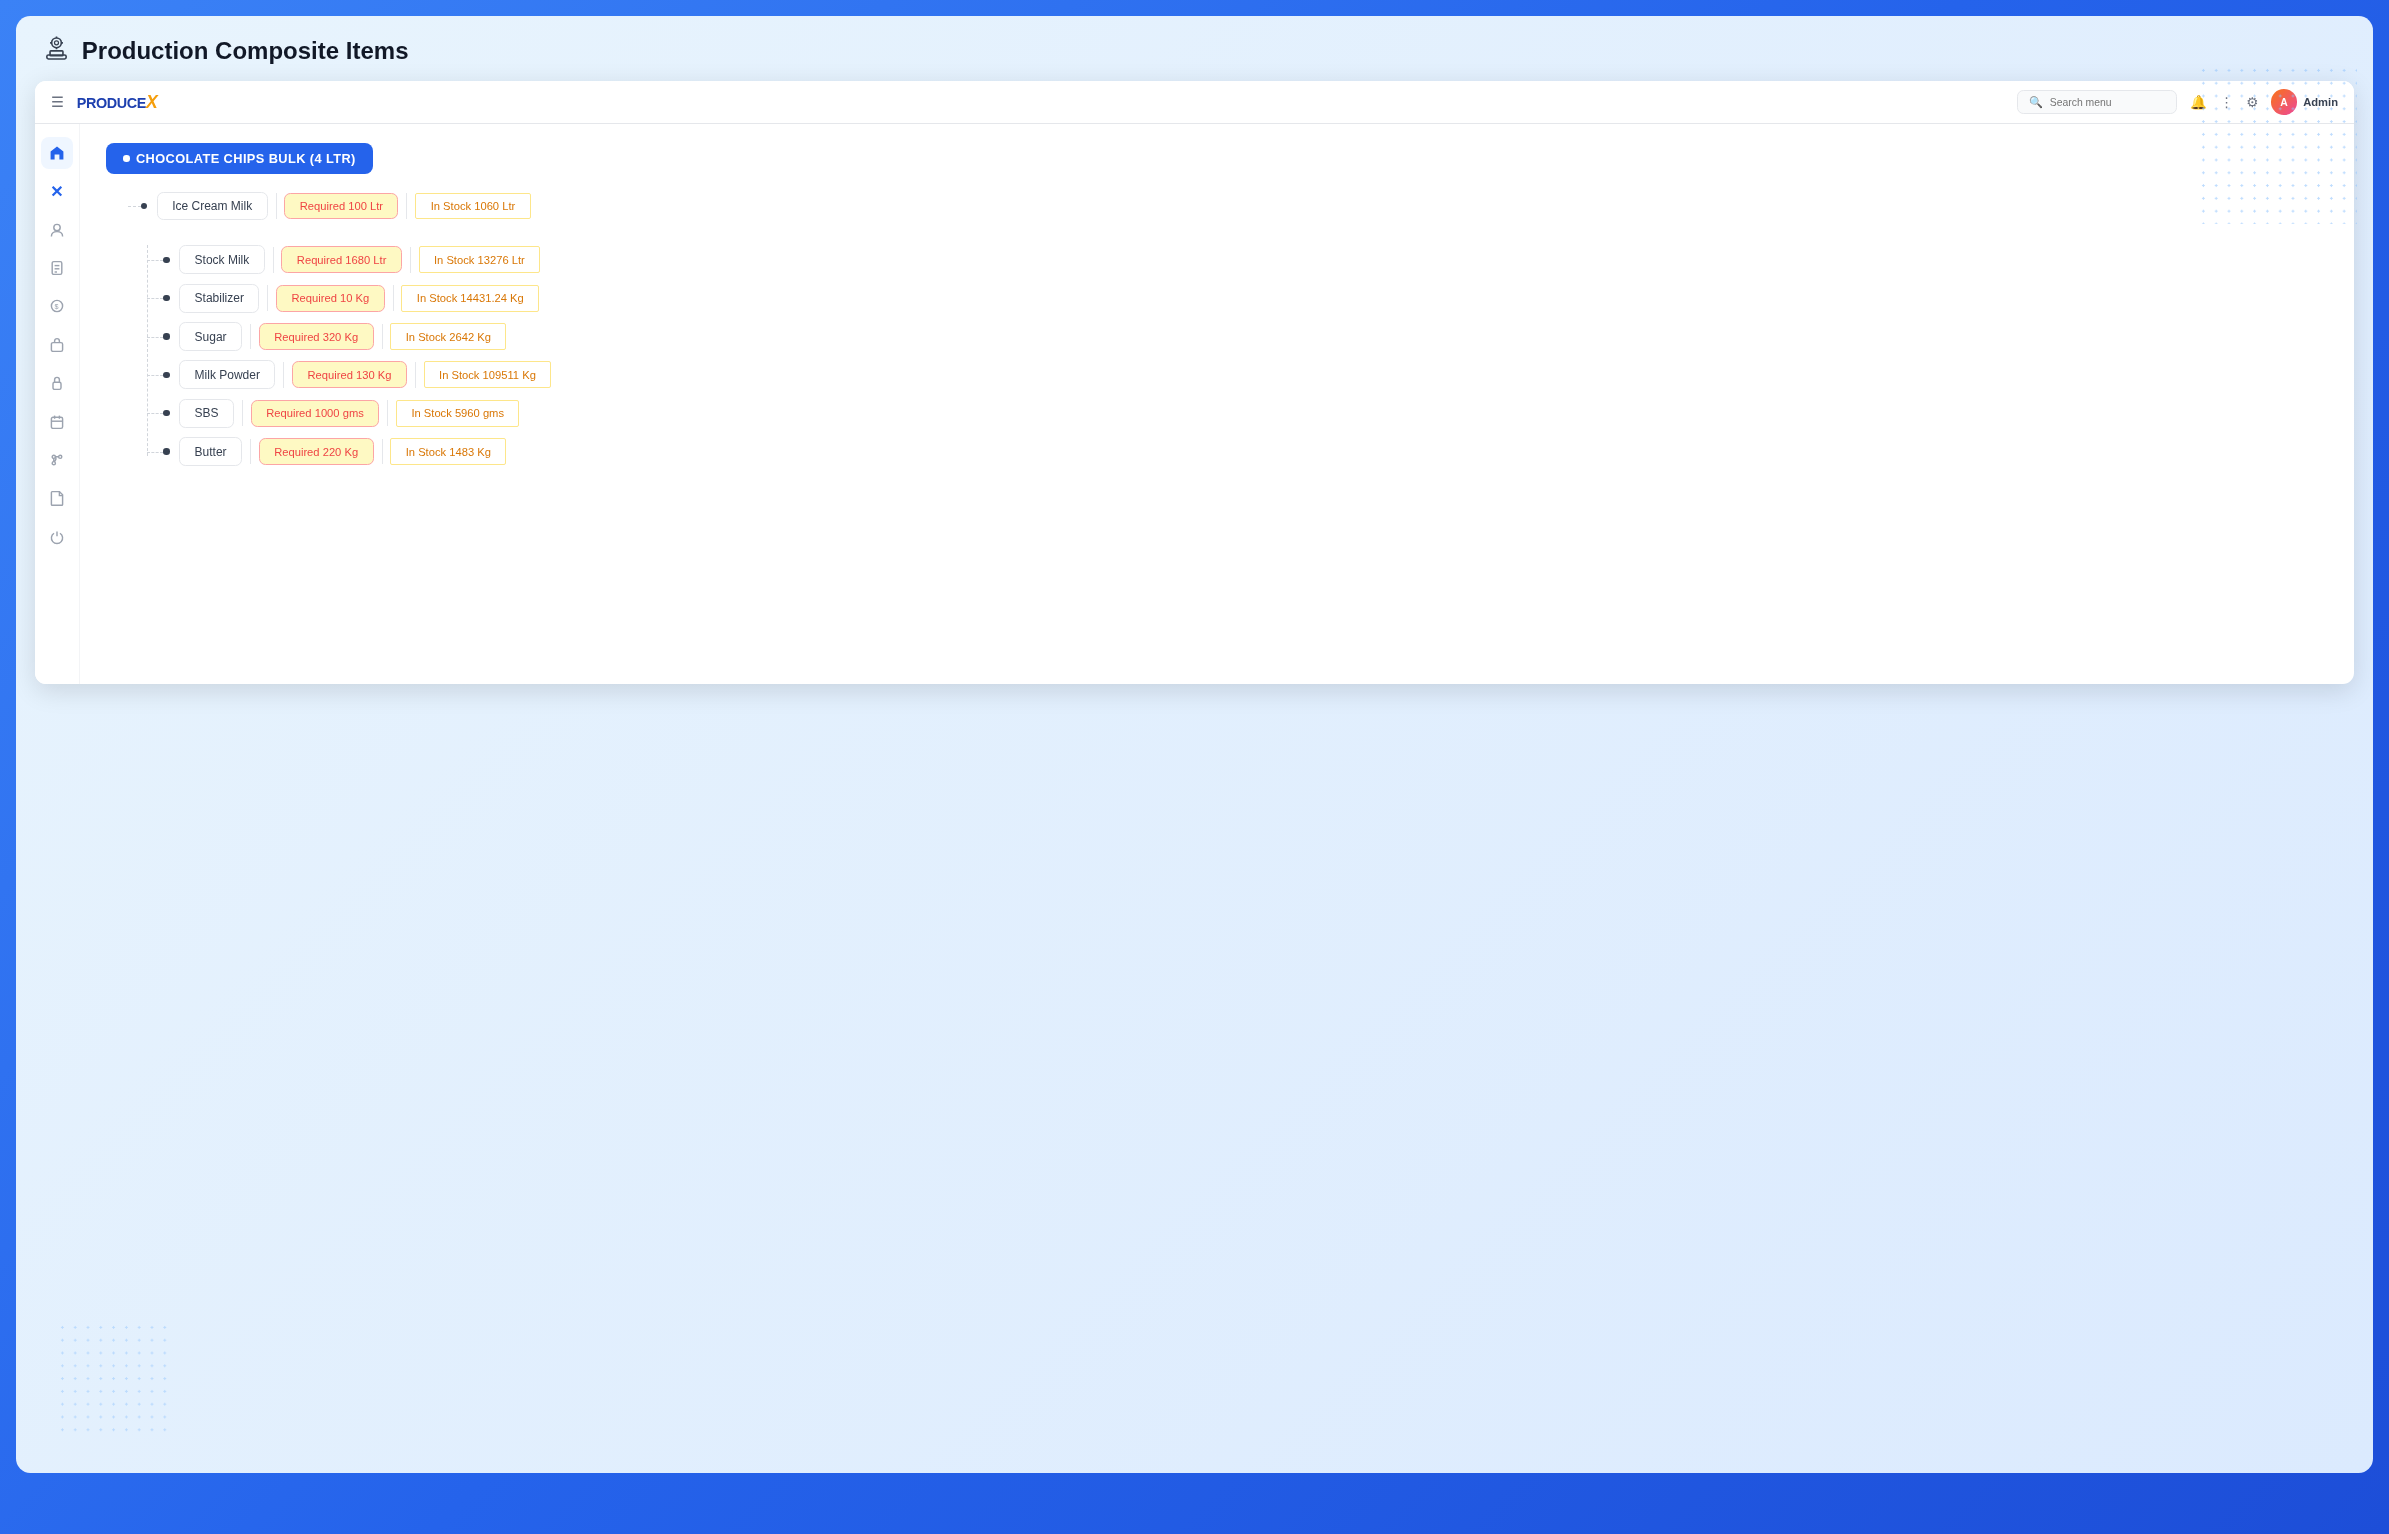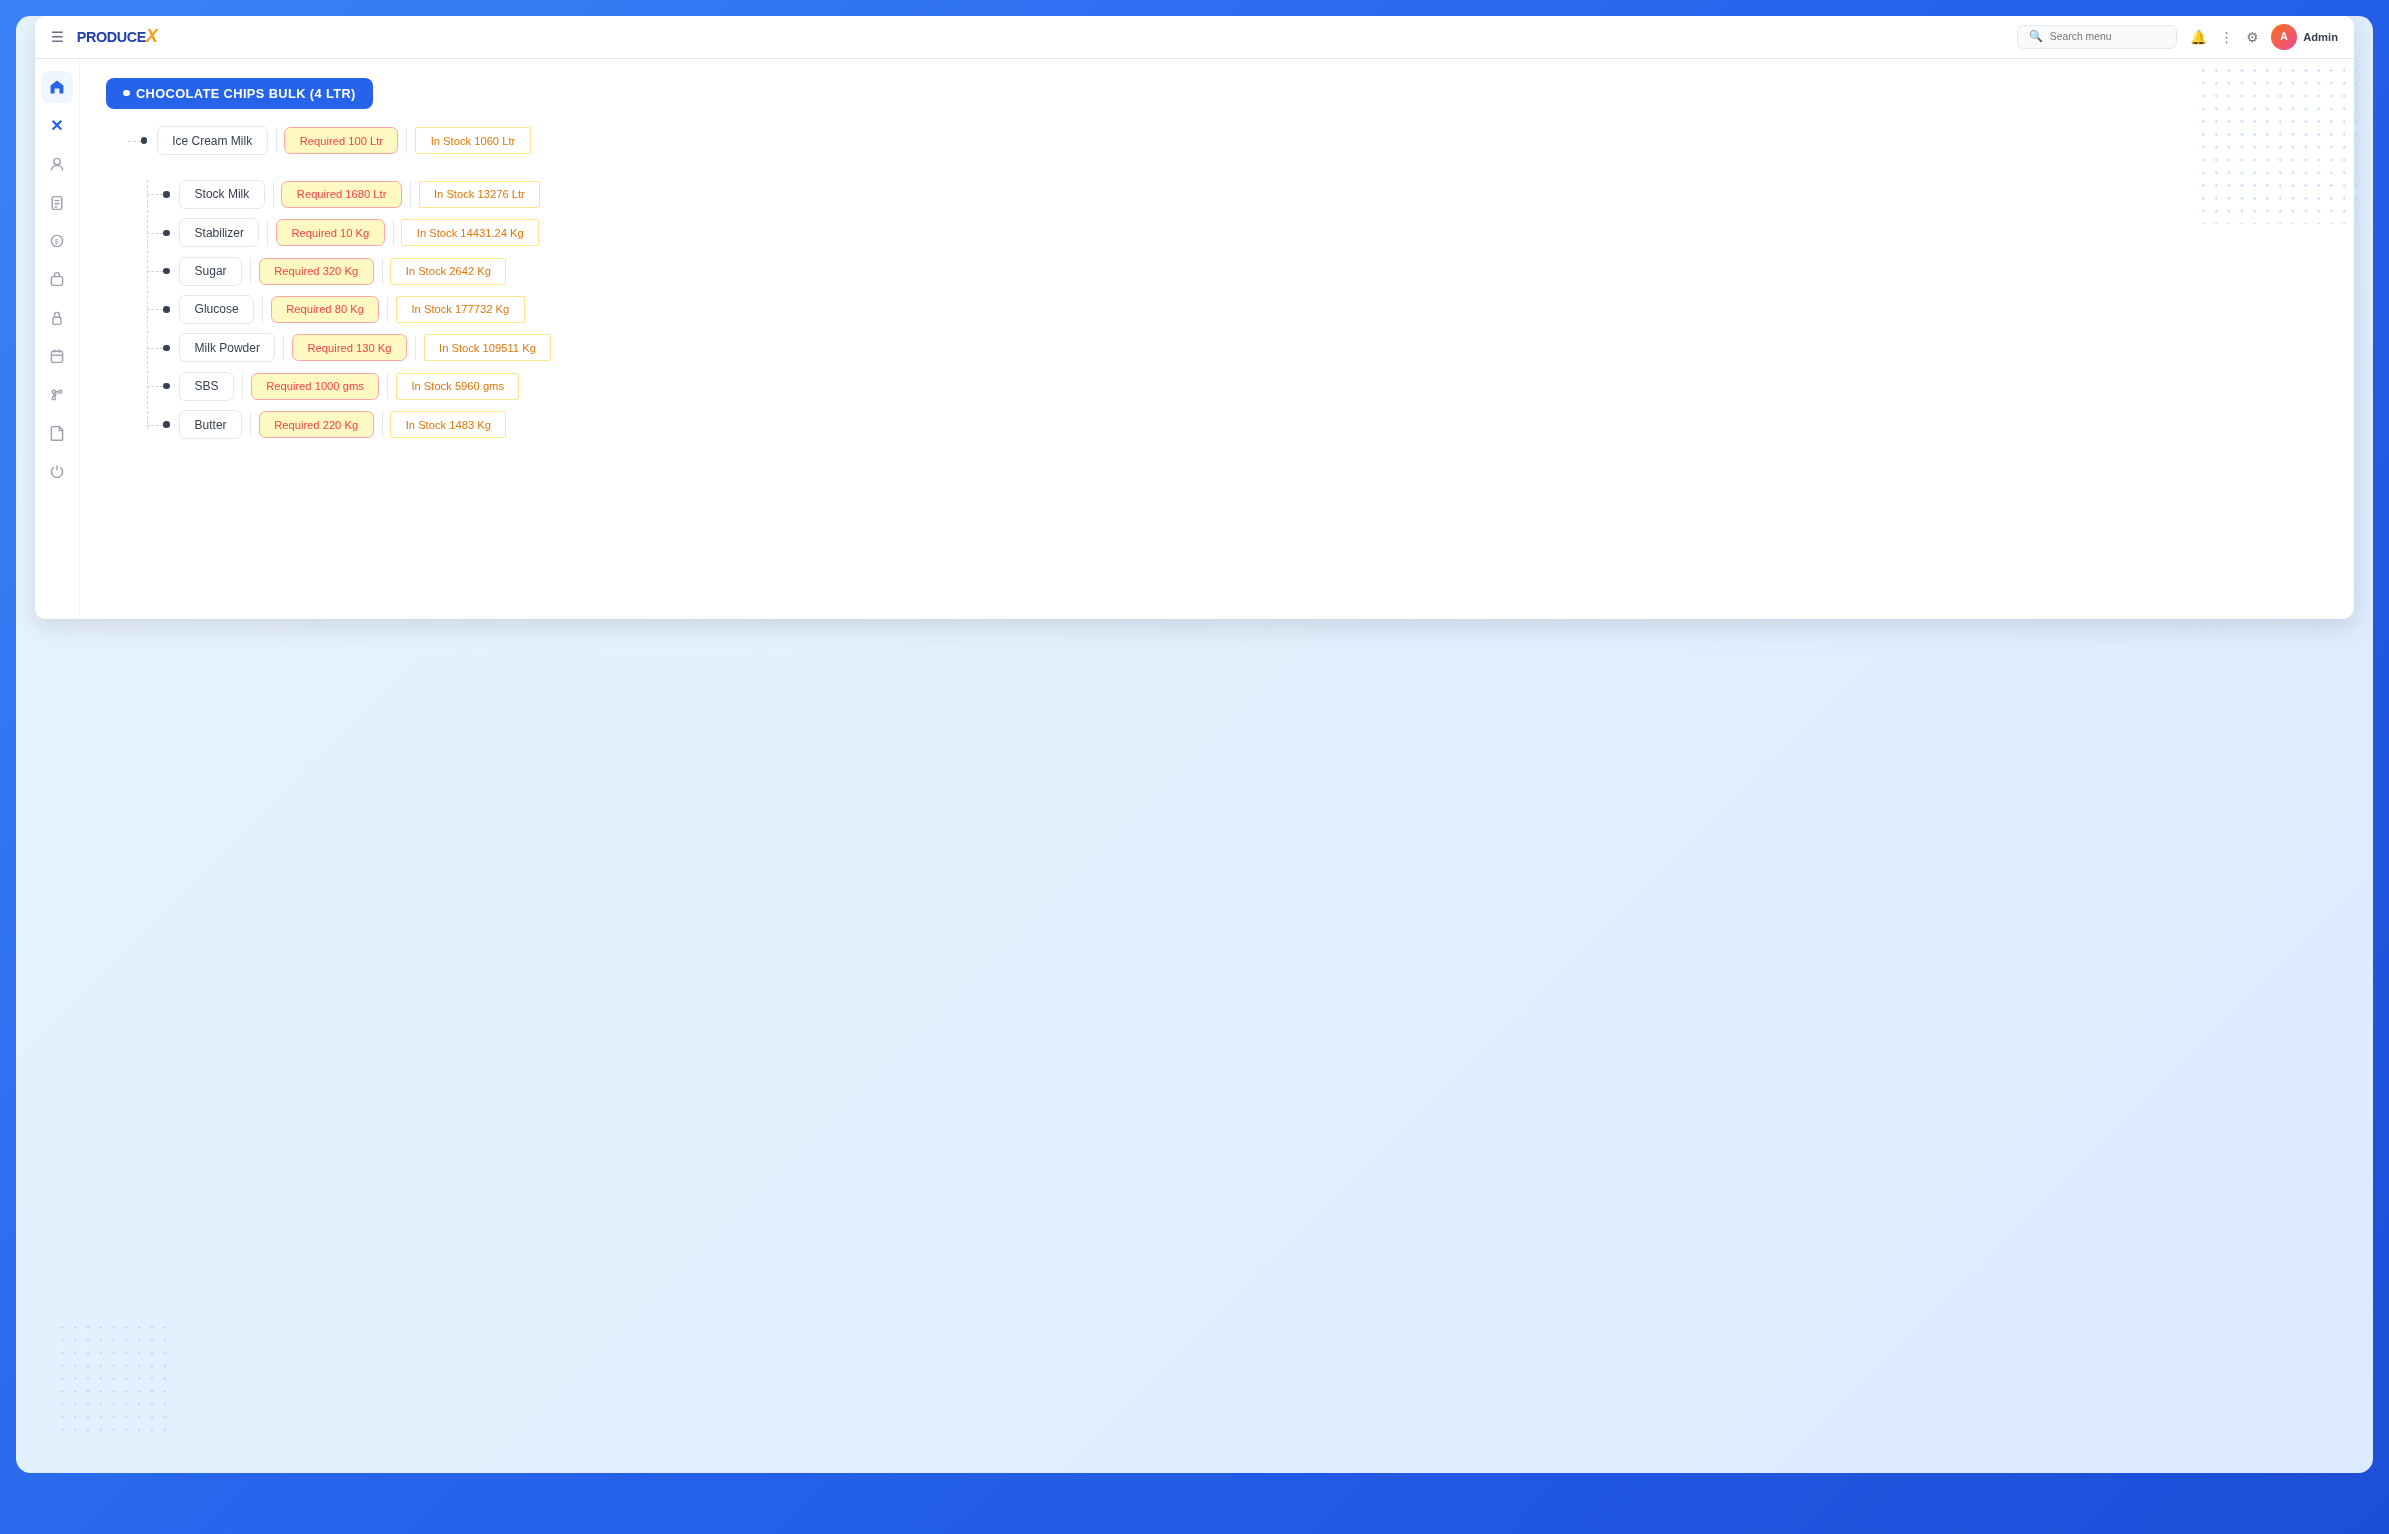--- a/index.html
+++ b/index.html
@@ -338,20 +338,36 @@
       width: 12.8px;
       height: 1.6px;
       border-top: 1.6px dashed #d1d5db;
     }
   </style>
 </head>
 <body>
 
 <div class="page-outer">
 
+  <div class="page-header">
+    <div class="page-header-icon">
+      
+      <svg width="29" height="29" viewBox="0 0 36 36" fill="none">
+        <rect x="6" y="26" width="24" height="5" rx="2" stroke="#374151" stroke-width="2" fill="none"></rect>
+        <rect x="10" y="21" width="16" height="6" rx="1" stroke="#374151" stroke-width="2" fill="none"></rect>
+        <circle cx="18" cy="11" r="6" stroke="#374151" stroke-width="2" fill="none"></circle>
+        <circle cx="18" cy="11" r="2.5" stroke="#374151" stroke-width="1.5" fill="none"></circle>
+        <line x1="18" y1="5" x2="18" y2="3" stroke="#374151" stroke-width="2"></line>
+        <line x1="18" y1="19" x2="18" y2="17" stroke="#374151" stroke-width="2"></line>
+        <line x1="12" y1="11" x2="10" y2="11" stroke="#374151" stroke-width="2"></line>
+        <line x1="26" y1="11" x2="24" y2="11" stroke="#374151" stroke-width="2"></line>
+      </svg>
+    </div>
+    <h1 class="page-title">Production Composite Items</h1>
+  </div>
 
   <div class="app-window">
 
     <div class="top-nav">
       <div class="hamburger-icon">☰</div>
 
       <div class="logo-container">
         <span class="logo-text">PRODUCE<span class="logo-x">X</span></span>
       </div>
 
@@ -488,28 +504,20 @@
 
             <div class="sub-row">
               <span class="bullet" style="margin-right:9.6px;"></span>
               <div class="item-box">Sugar</div>
               <div class="row-separator"></div>
               <div class="required-box">Required 320 Kg</div>
               <div class="row-separator"></div>
               <div class="instock-box">In Stock 2642 Kg</div>
             </div>
 
-            <div class="sub-row">
-              <span class="bullet" style="margin-right:9.6px;"></span>
-              <div class="item-box">Glucose</div>
-              <div class="row-separator"></div>
-              <div class="required-box">Required 80 Kg</div>
-              <div class="row-separator"></div>
-              <div class="instock-box">In Stock 177732 Kg</div>
-            </div>
 
             <div class="sub-row">
               <span class="bullet" style="margin-right:9.6px;"></span>
               <div class="item-box">Milk Powder</div>
               <div class="row-separator"></div>
               <div class="required-box">Required 130 Kg</div>
               <div class="row-separator"></div>
               <div class="instock-box">In Stock 109511 Kg</div>
             </div>
 

